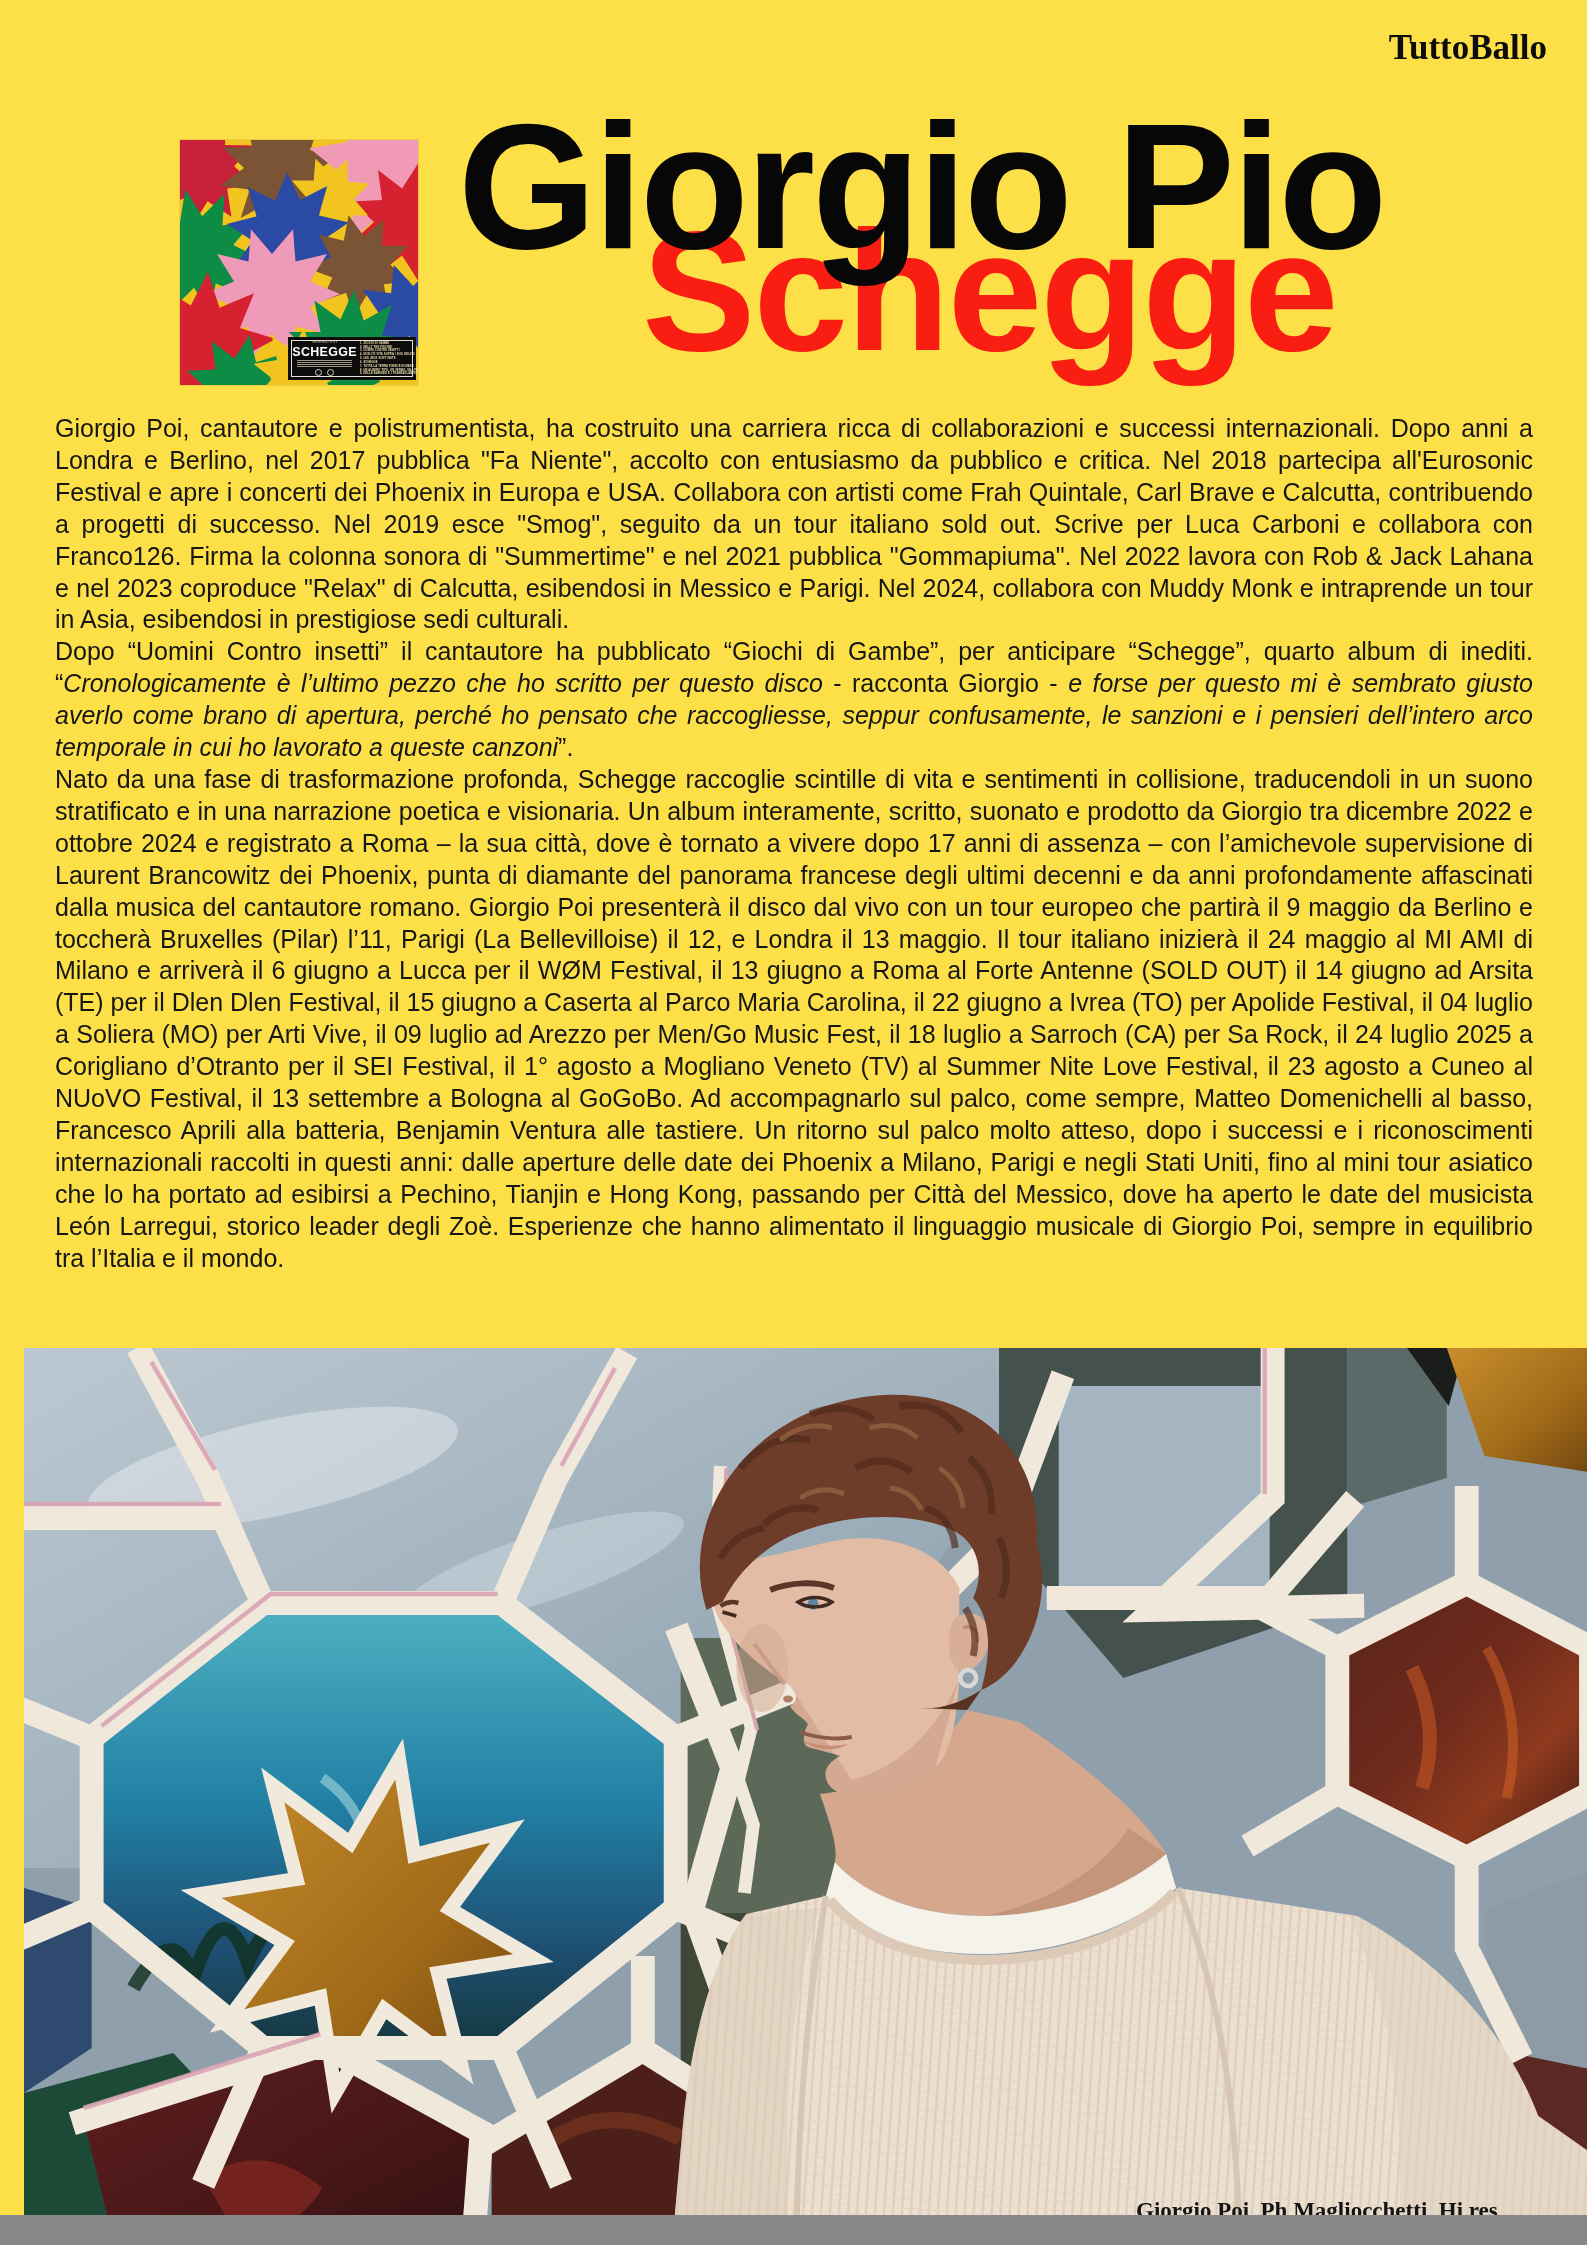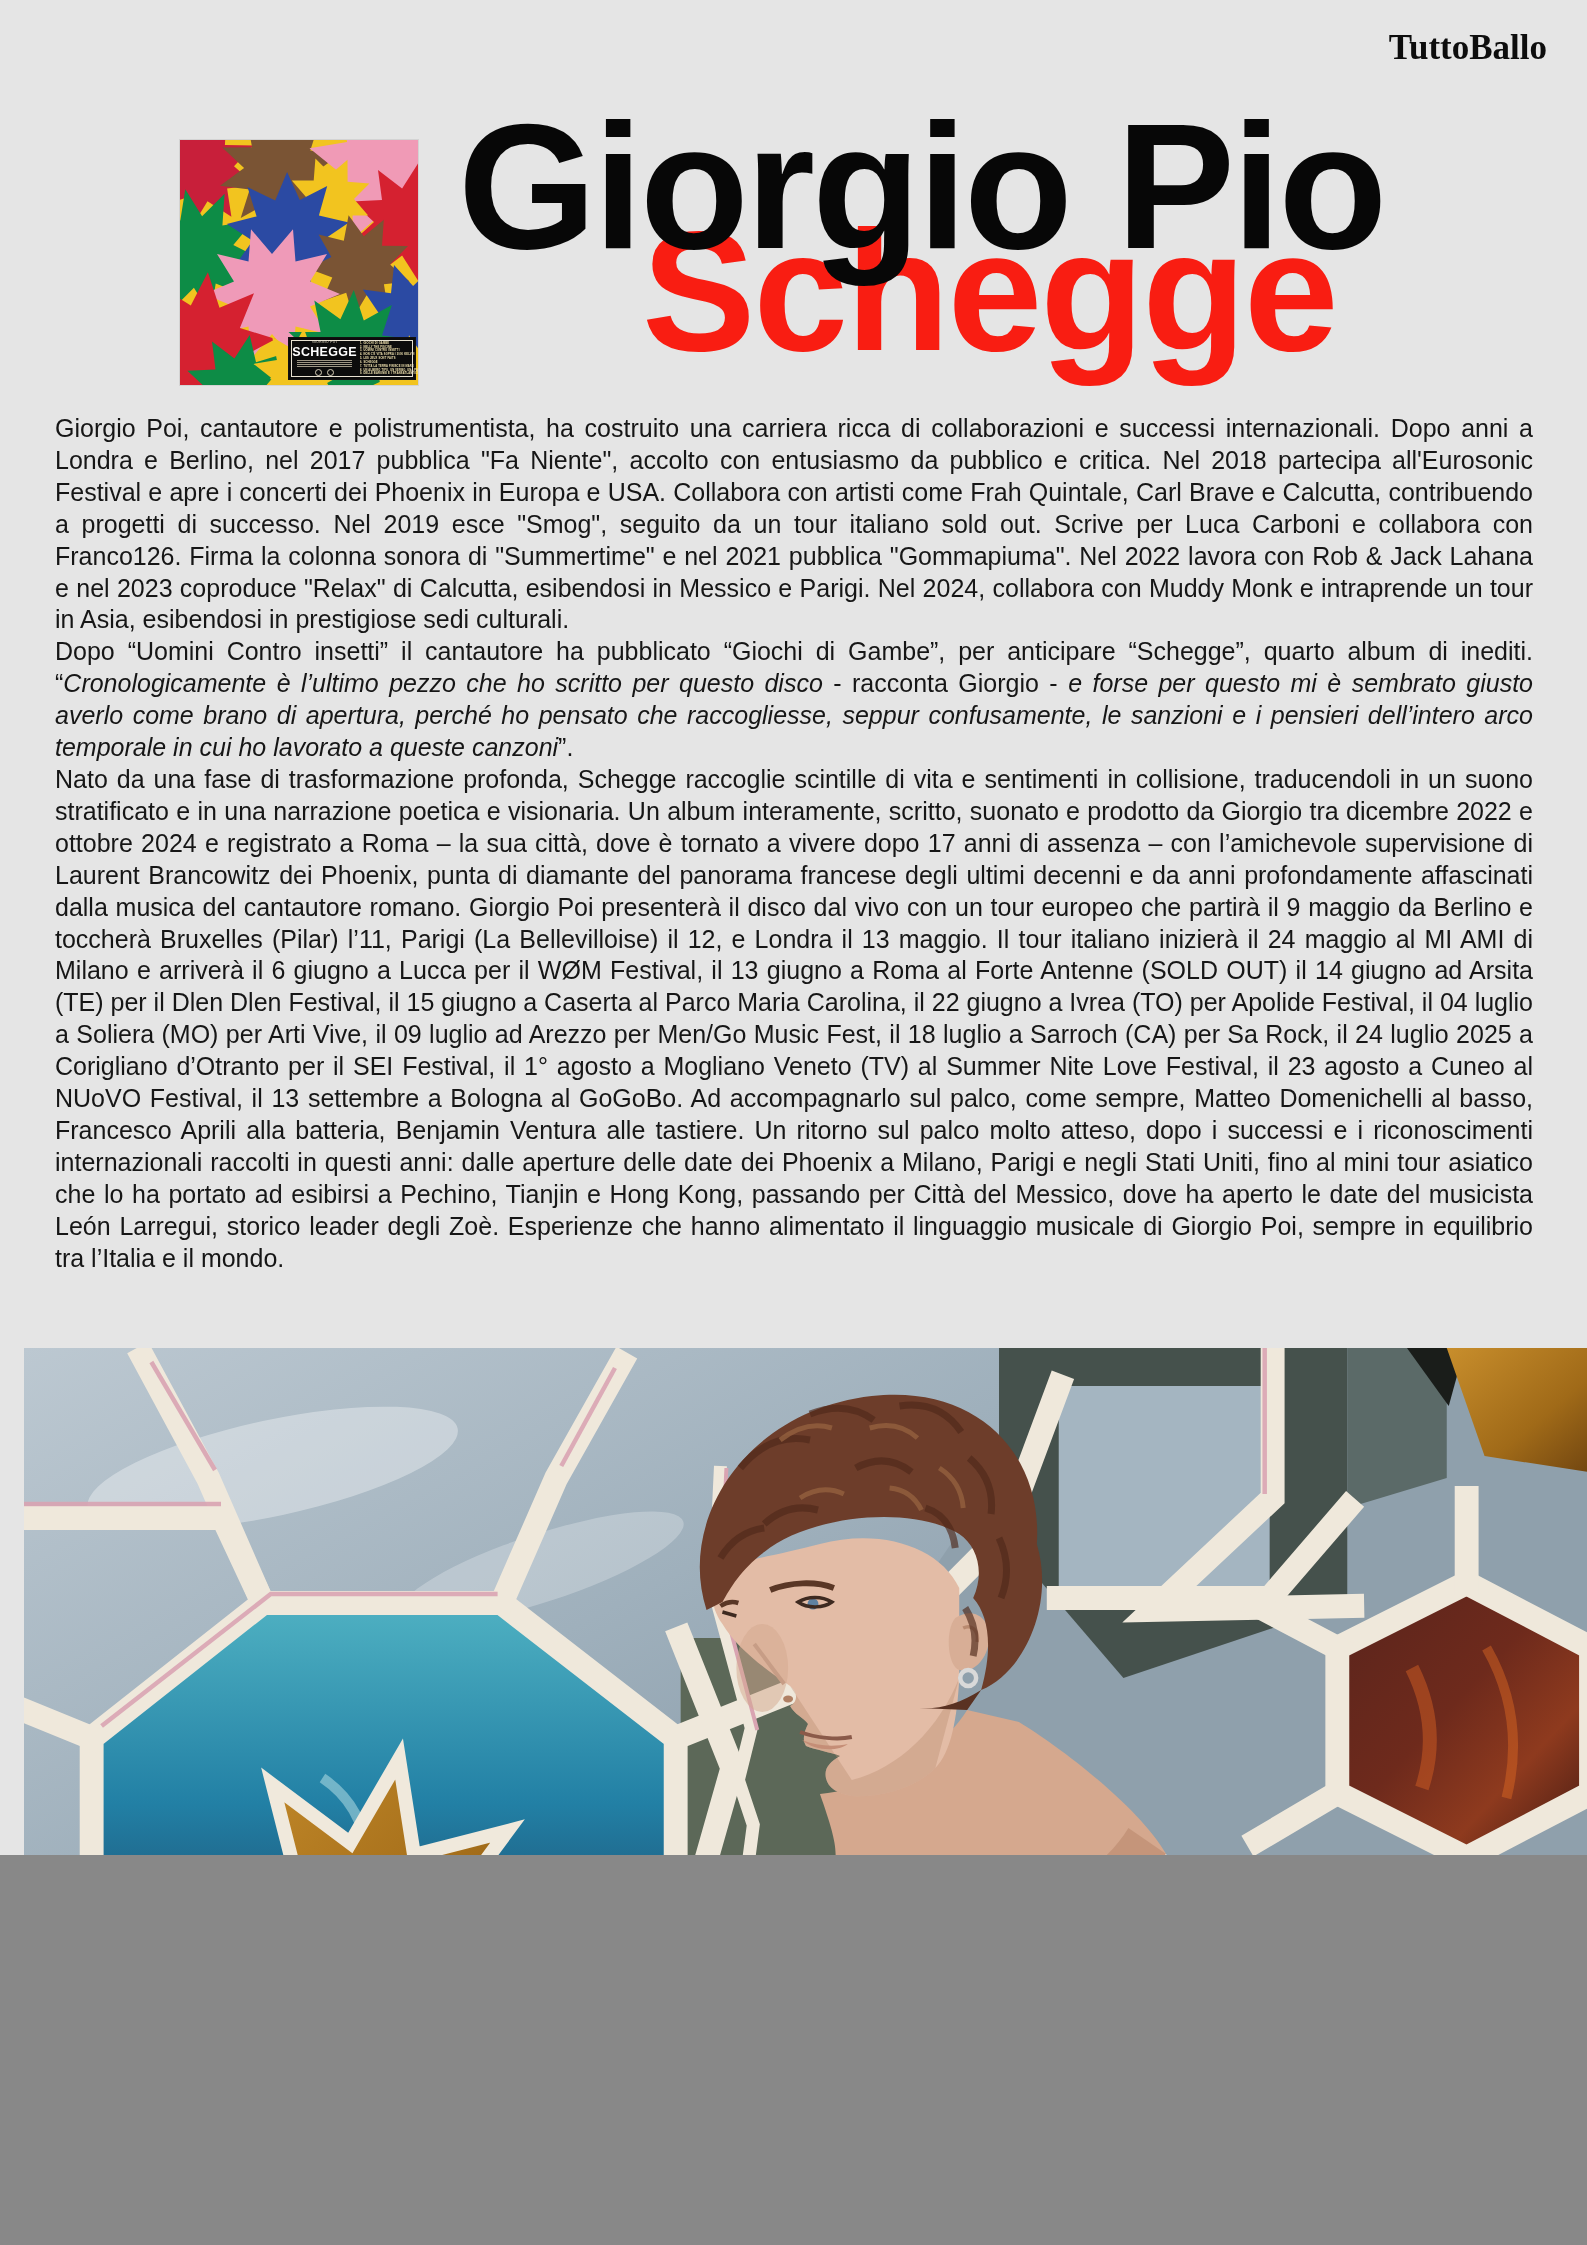--- a/index.html
+++ b/index.html
@@ -1,16 +1,16 @@
 <!DOCTYPE html>
 <html><head>
 <meta charset="utf-8">
 <style>
   html,body{margin:0;padding:0;background:#888;}
-  .page{position:relative;width:1587px;height:1855px;background:#e5e5e5;overflow:hidden;
+  .page{position:relative;width:1587px;height:2215px;background:#fde047;overflow:hidden;
         font-family:"Liberation Sans",sans-serif;margin:0 auto;}
 
   
   .brand{position:absolute;top:28px;right:40px;font-family:"Liberation Serif",serif;
          font-weight:bold;font-size:35px;color:#0d0d0d;letter-spacing:0px;}
 
   
   .cover{position:absolute;left:180px;top:140px;width:238px;height:245px;overflow:hidden;
          box-shadow:0 0 0 1px rgba(0,0,0,.08);}
   .cover svg{display:block;width:100%;height:100%;}

